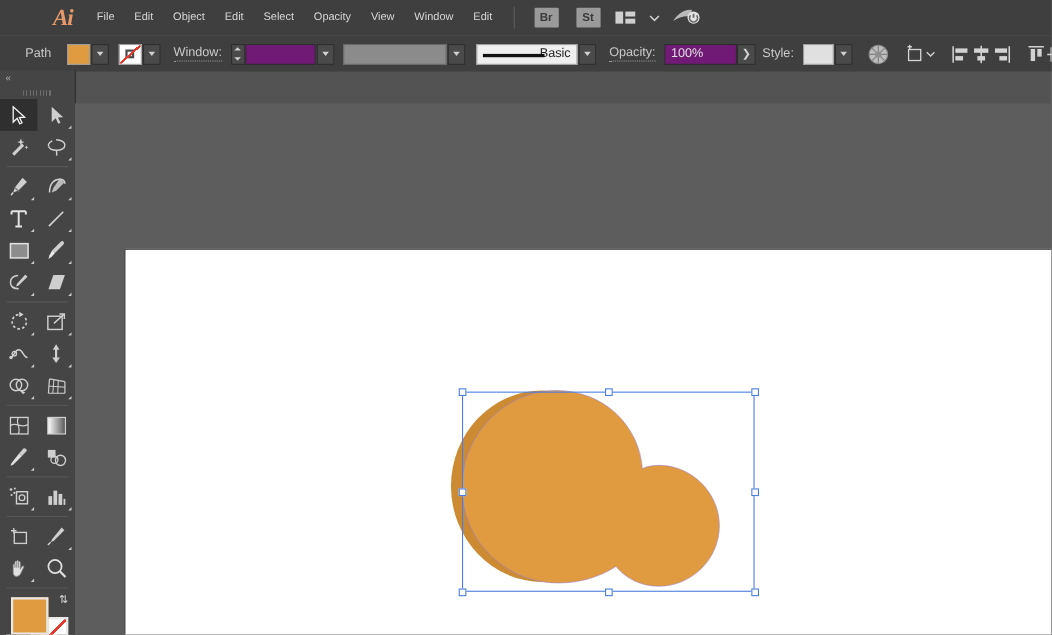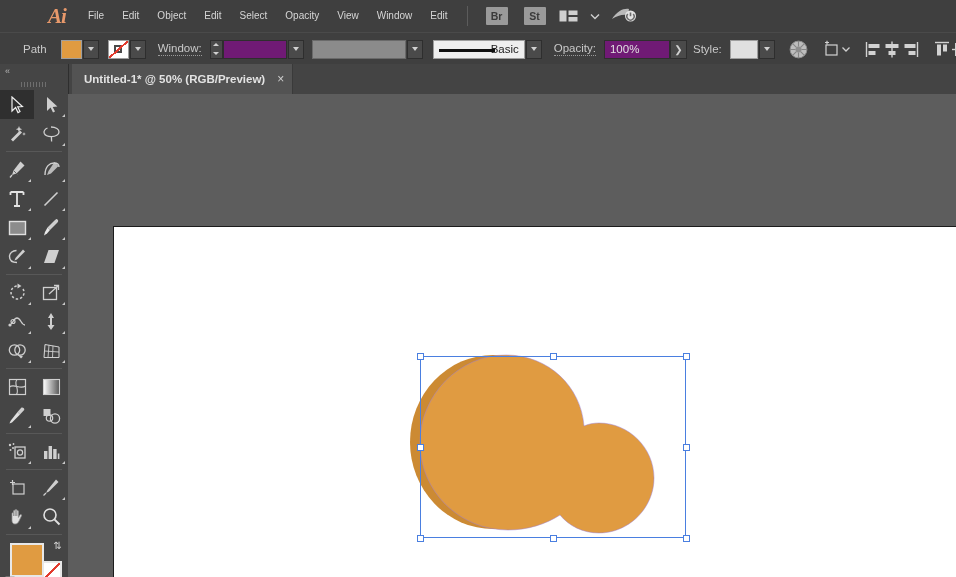--- a/index.html
+++ b/index.html
@@ -247,26 +247,20 @@
     </div>
     <div class="icobtn">
       <svg width="18" height="17" viewBox="0 0 18 17">
         <path d="M1 8.5 L17 8.5" stroke="#d2d2d2" stroke-width="1.4"></path>
         <rect x="4" y="2" width="4" height="13" fill="#d2d2d2"></rect>
         <rect x="10" y="5" width="4" height="7" fill="#d2d2d2"></rect>
       </svg>
     </div>
   </div>
 
-  <div class="tabstrip">
-    <div class="tab">
-      <span class="tab-title">Untitled-1* @ 50% (RGB/Preview)</span>
-      <span class="tab-close">×</span>
-    </div>
-  </div>
 
   <div class="toolpanel">
     <div class="tp-collapse">«</div>
     <div class="tp-grip">
         <span></span>
       </div>
 
     <div class="toolgrid">
 
       <div class="tool active">

